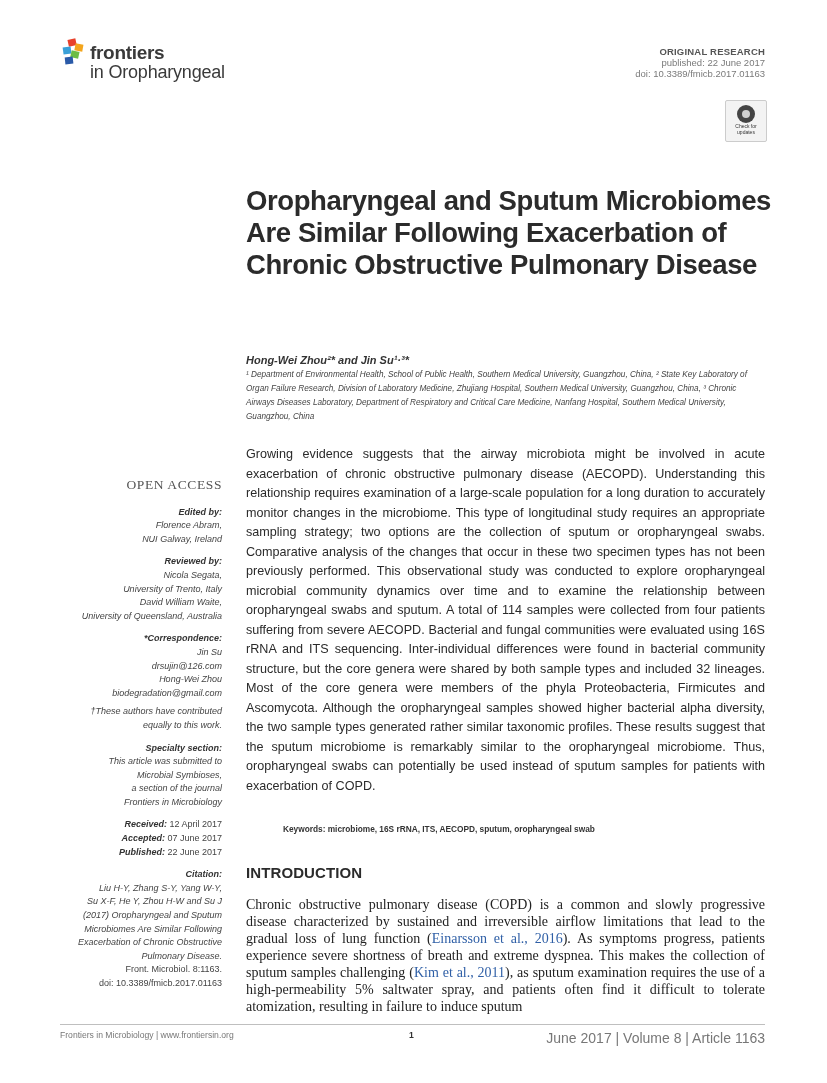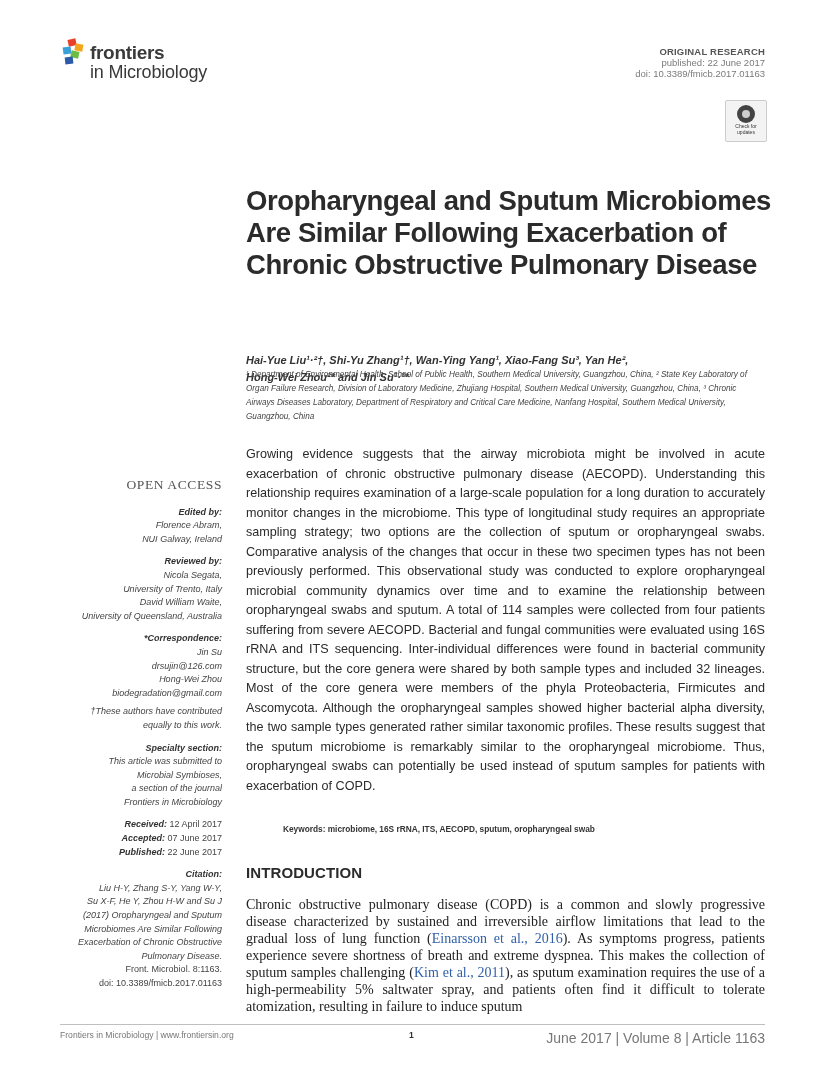--- a/index.html
+++ b/index.html
@@ -55,40 +55,39 @@
 
 <div class="abs logo">
   <svg class="logo-mark" viewBox="0 0 24 30">
     <rect x="6" y="1" width="8" height="7" fill="#e8412b" transform="rotate(-12 10 4)"></rect>
     <rect x="13" y="6" width="8" height="7" fill="#f3a51c" transform="rotate(10 17 9)"></rect>
     <rect x="1" y="9" width="8" height="7" fill="#3aa0d8" transform="rotate(-8 5 12)"></rect>
     <rect x="9" y="13" width="8" height="7" fill="#6cbd45" transform="rotate(12 13 16)"></rect>
     <rect x="3" y="19" width="8" height="7" fill="#2a5aa8" transform="rotate(-6 7 22)"></rect>
   </svg>
   <span class="logo-word1">frontiers</span>
-  <span class="logo-word2">in Microbiology</span>
+  <span class="logo-word2">in Oropharyngeal</span>
 </div>
 
 <div class="abs hdr-right">
   <div class="hdr-type">ORIGINAL RESEARCH</div>
   <div>published: 22 June 2017</div>
   <div>doi: 10.3389/fmicb.2017.01163</div>
 </div>
 <div class="abs check-badge">
   <div class="check-circle"></div>
   <div class="check-text">
     <div>Check for</div>
     <div>updates</div>
   </div>
 </div>
 
 <div class="abs title">Oropharyngeal and Sputum Microbiomes Are Similar Following Exacerbation of Chronic Obstructive Pulmonary Disease</div>
 
 <div class="abs authors">
-  <div>Hai-Yue Liu¹·²†, Shi-Yu Zhang¹†, Wan-Ying Yang¹, Xiao-Fang Su³, Yan He²,</div>
   <div>Hong-Wei Zhou²* and Jin Su¹·³*</div>
 </div>
 <div class="abs affil" style="top:368px;"><span>¹ Department of Environmental Health, School of Public Health, Southern Medical University, Guangzhou, China, ² State Key Laboratory of Organ Failure Research, Division of Laboratory Medicine, Zhujiang Hospital, Southern Medical University, Guangzhou, China, ³ Chronic Airways Diseases Laboratory, Department of Respiratory and Critical Care Medicine, Nanfang Hospital, Southern Medical University, Guangzhou, China</span></div>
 
 <div class="abs abstract">Growing evidence suggests that the airway microbiota might be involved in acute exacerbation of chronic obstructive pulmonary disease (AECOPD). Understanding this relationship requires examination of a large-scale population for a long duration to accurately monitor changes in the microbiome. This type of longitudinal study requires an appropriate sampling strategy; two options are the collection of sputum or oropharyngeal swabs. Comparative analysis of the changes that occur in these two specimen types has not been previously performed. This observational study was conducted to explore oropharyngeal microbial community dynamics over time and to examine the relationship between oropharyngeal swabs and sputum. A total of 114 samples were collected from four patients suffering from severe AECOPD. Bacterial and fungal communities were evaluated using 16S rRNA and ITS sequencing. Inter-individual differences were found in bacterial community structure, but the core genera were shared by both sample types and included 32 lineages. Most of the core genera were members of the phyla Proteobacteria, Firmicutes and Ascomycota. Although the oropharyngeal samples showed higher bacterial alpha diversity, the two sample types generated rather similar taxonomic profiles. These results suggest that the sputum microbiome is remarkably similar to the oropharyngeal microbiome. Thus, oropharyngeal swabs can potentially be used instead of sputum samples for patients with exacerbation of COPD.</div>
 
 <div class="abs keywords">
   <b>Keywords:</b>
   <b>microbiome, 16S rRNA, ITS, AECOPD, sputum, oropharyngeal swab</b>
 </div>

